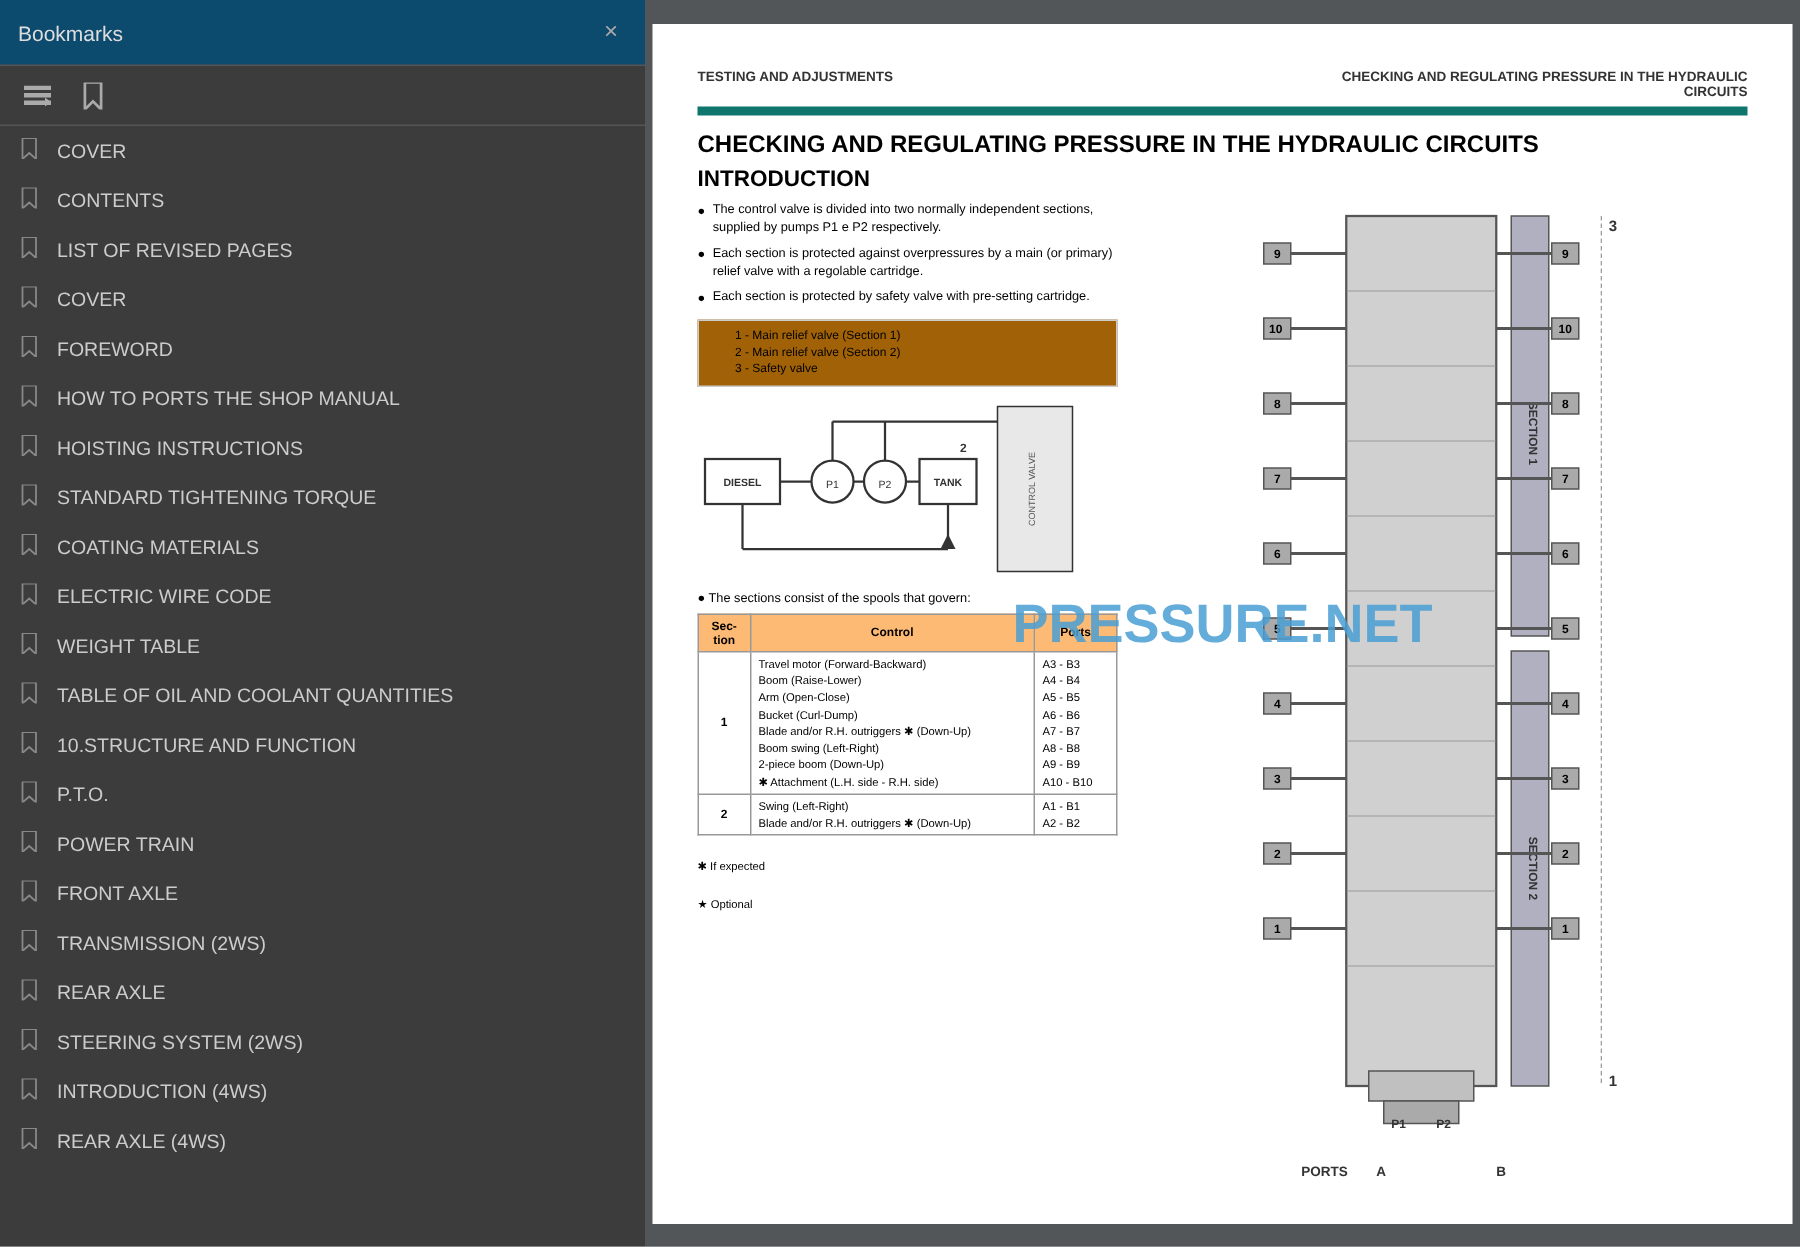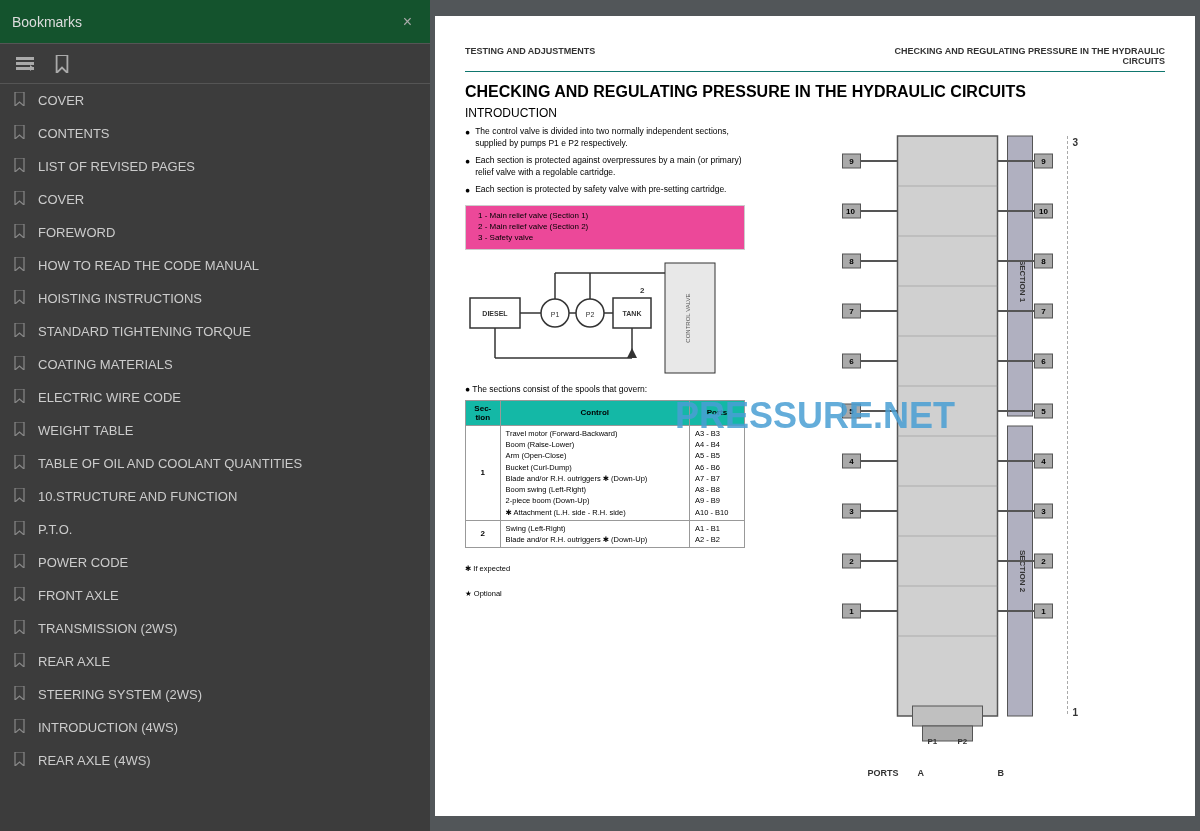--- a/index.html
+++ b/index.html
@@ -21,21 +21,21 @@
       flex-direction: column;
       height: 831px;
       position: relative;
     }
 
     #bookmarks-header {
       display: flex;
       align-items: center;
       justify-content: space-between;
       padding: 8px 12px;
-      background: #14532d;
+      background: #0c4a6e;
       border-bottom: 1px solid #555;
       height: 44px;
     }
 
     #bookmarks-title {
       color: #ddd;
       font-size: 14px;
       font-weight: normal;
     }
 
@@ -133,21 +133,21 @@
       position: relative;
       font-family: Arial, sans-serif;
       font-size: 10px;
     }
 
     
     .pdf-header {
       display: flex;
       justify-content: space-between;
       align-items: flex-start;
-      border-bottom: 1px solid #0f766e;
+      border-bottom: 6px solid #0f766e;
       padding-bottom: 5px;
       margin-bottom: 10px;
     }
 
     .pdf-header-left {
       font-size: 9px;
       font-weight: bold;
       color: #333;
     }
 
@@ -161,22 +161,22 @@
 
     .pdf-main-title {
       font-size: 16px;
       font-weight: bold;
       color: #000;
       margin-bottom: 4px;
       line-height: 1.3;
     }
 
     .pdf-section-label {
-      font-size: 12px;
-      font-weight: normal;
+      font-size: 15px;
+      font-weight: bold;
       color: #000;
       margin-bottom: 6px;
     }
 
     .pdf-body {
       display: flex;
       gap: 15px;
     }
 
     .pdf-left-col {
@@ -212,23 +212,23 @@
       font-weight: bold;
       color: #4a9fd4;
       opacity: 0.85;
       pointer-events: none;
       white-space: nowrap;
       z-index: 10;
     }
 
     
     .legend-box {
-      background: #ec4899;
+      background: #a16207;
       border: 1px solid #ccc;
-      padding: 5px 12px;
+      padding: 5px 24px;
       margin-bottom: 8px;
       font-size: 8px;
     }
 
     .legend-item {
       margin-bottom: 2px;
     }
 
     
     .sections-text {
@@ -237,21 +237,21 @@
     }
 
     .pdf-table {
       width: 100%;
       border-collapse: collapse;
       font-size: 8px;
       margin-bottom: 8px;
     }
 
     .pdf-table th {
-      background: #14b8a6;
+      background: #fdba74;
       border: 1px solid #999;
       padding: 3px 5px;
       text-align: center;
       font-weight: bold;
     }
 
     .pdf-table td {
       border: 1px solid #999;
       padding: 2px 5px;
       vertical-align: top;
@@ -323,21 +323,21 @@
       <div class="bookmark-item">
         <span class="bookmark-icon"><svg width="11" height="14" viewBox="0 0 11 14">
             <path d="M1,0 L10,0 L10,14 L5.5,10 L1,14 Z" fill="none" stroke="#888" stroke-width="1.2"></path>
           </svg></span>
         <span class="bookmark-label">FOREWORD</span>
       </div>
       <div class="bookmark-item">
         <span class="bookmark-icon"><svg width="11" height="14" viewBox="0 0 11 14">
             <path d="M1,0 L10,0 L10,14 L5.5,10 L1,14 Z" fill="none" stroke="#888" stroke-width="1.2"></path>
           </svg></span>
-        <span class="bookmark-label">HOW TO READ THE CODE MANUAL</span>
+        <span class="bookmark-label">HOW TO PORTS THE SHOP MANUAL</span>
       </div>
       <div class="bookmark-item">
         <span class="bookmark-icon"><svg width="11" height="14" viewBox="0 0 11 14">
             <path d="M1,0 L10,0 L10,14 L5.5,10 L1,14 Z" fill="none" stroke="#888" stroke-width="1.2"></path>
           </svg></span>
         <span class="bookmark-label">HOISTING INSTRUCTIONS</span>
       </div>
       <div class="bookmark-item">
         <span class="bookmark-icon"><svg width="11" height="14" viewBox="0 0 11 14">
             <path d="M1,0 L10,0 L10,14 L5.5,10 L1,14 Z" fill="none" stroke="#888" stroke-width="1.2"></path>
@@ -377,21 +377,21 @@
       <div class="bookmark-item">
         <span class="bookmark-icon"><svg width="11" height="14" viewBox="0 0 11 14">
             <path d="M1,0 L10,0 L10,14 L5.5,10 L1,14 Z" fill="none" stroke="#888" stroke-width="1.2"></path>
           </svg></span>
         <span class="bookmark-label">P.T.O.</span>
       </div>
       <div class="bookmark-item">
         <span class="bookmark-icon"><svg width="11" height="14" viewBox="0 0 11 14">
             <path d="M1,0 L10,0 L10,14 L5.5,10 L1,14 Z" fill="none" stroke="#888" stroke-width="1.2"></path>
           </svg></span>
-        <span class="bookmark-label">POWER CODE</span>
+        <span class="bookmark-label">POWER TRAIN</span>
       </div>
       <div class="bookmark-item">
         <span class="bookmark-icon"><svg width="11" height="14" viewBox="0 0 11 14">
             <path d="M1,0 L10,0 L10,14 L5.5,10 L1,14 Z" fill="none" stroke="#888" stroke-width="1.2"></path>
           </svg></span>
         <span class="bookmark-label">FRONT AXLE</span>
       </div>
       <div class="bookmark-item">
         <span class="bookmark-icon"><svg width="11" height="14" viewBox="0 0 11 14">
             <path d="M1,0 L10,0 L10,14 L5.5,10 L1,14 Z" fill="none" stroke="#888" stroke-width="1.2"></path>

